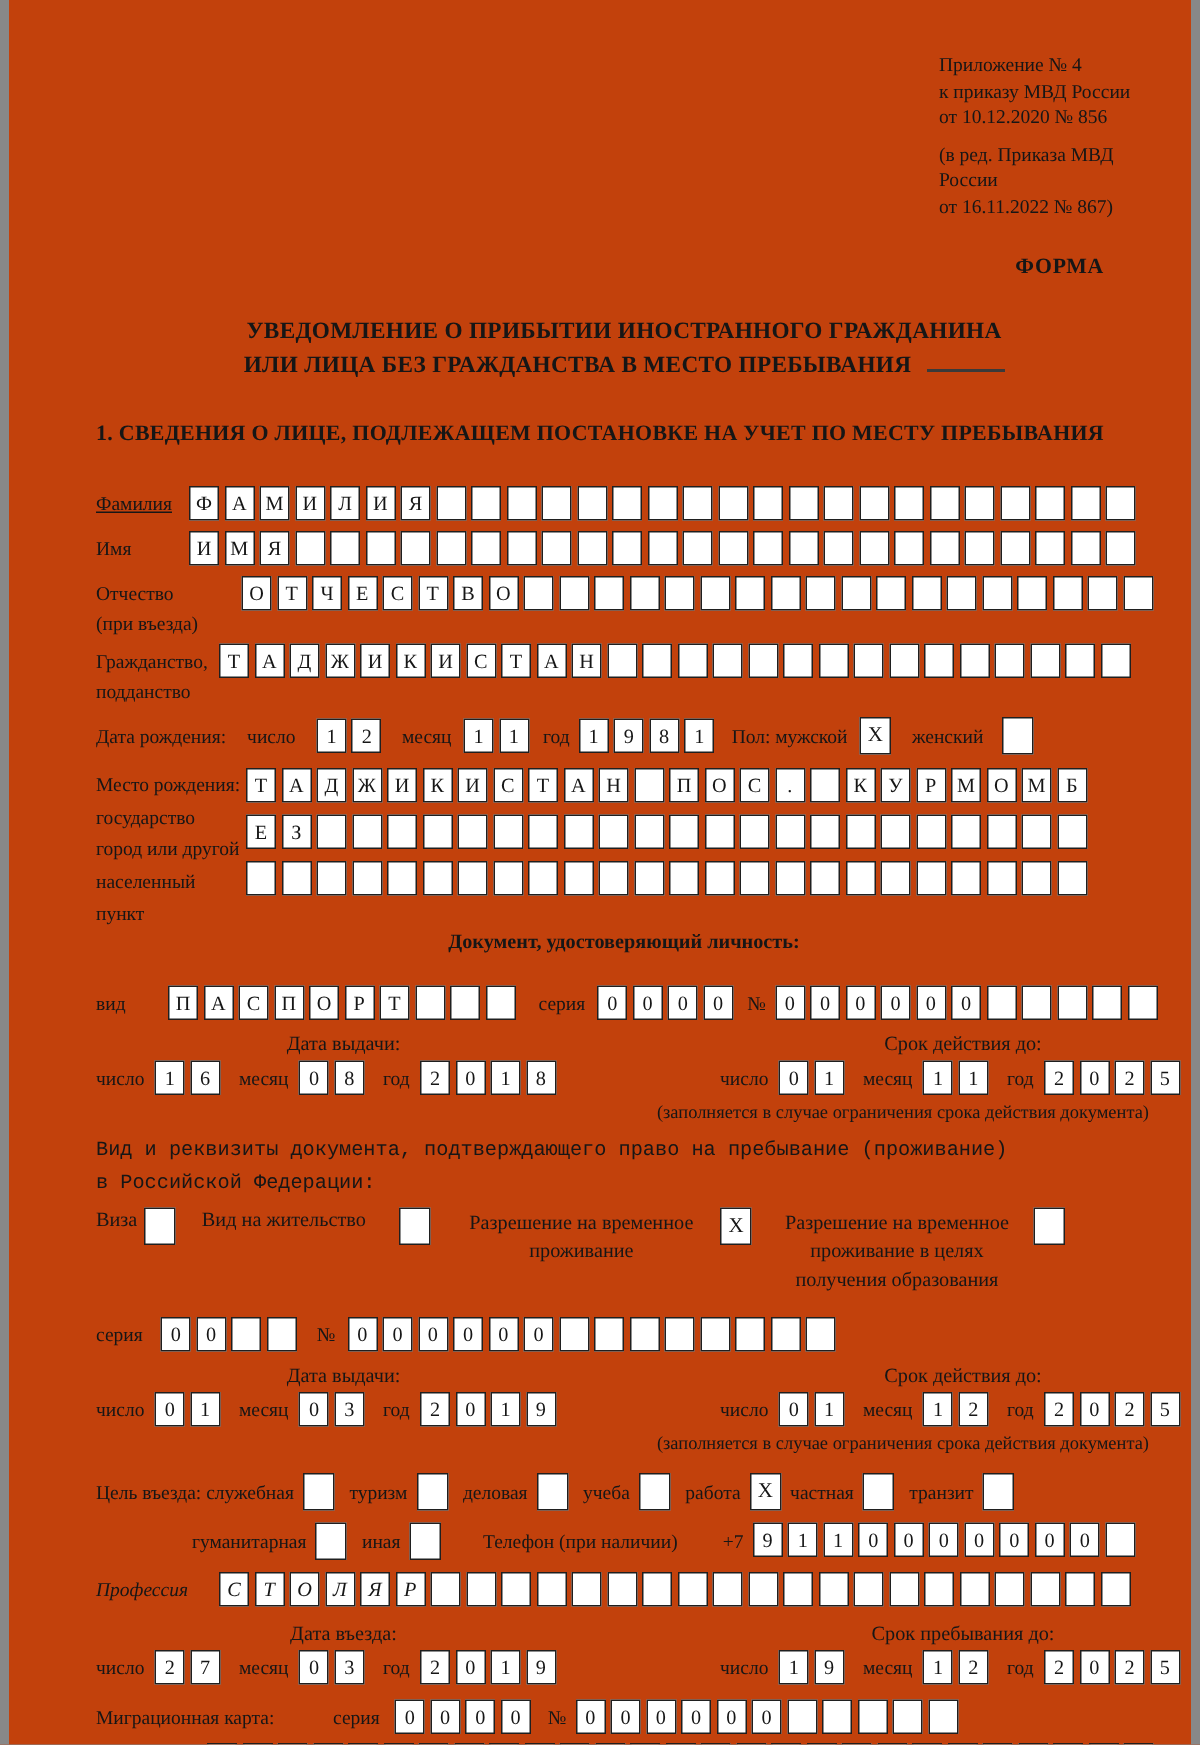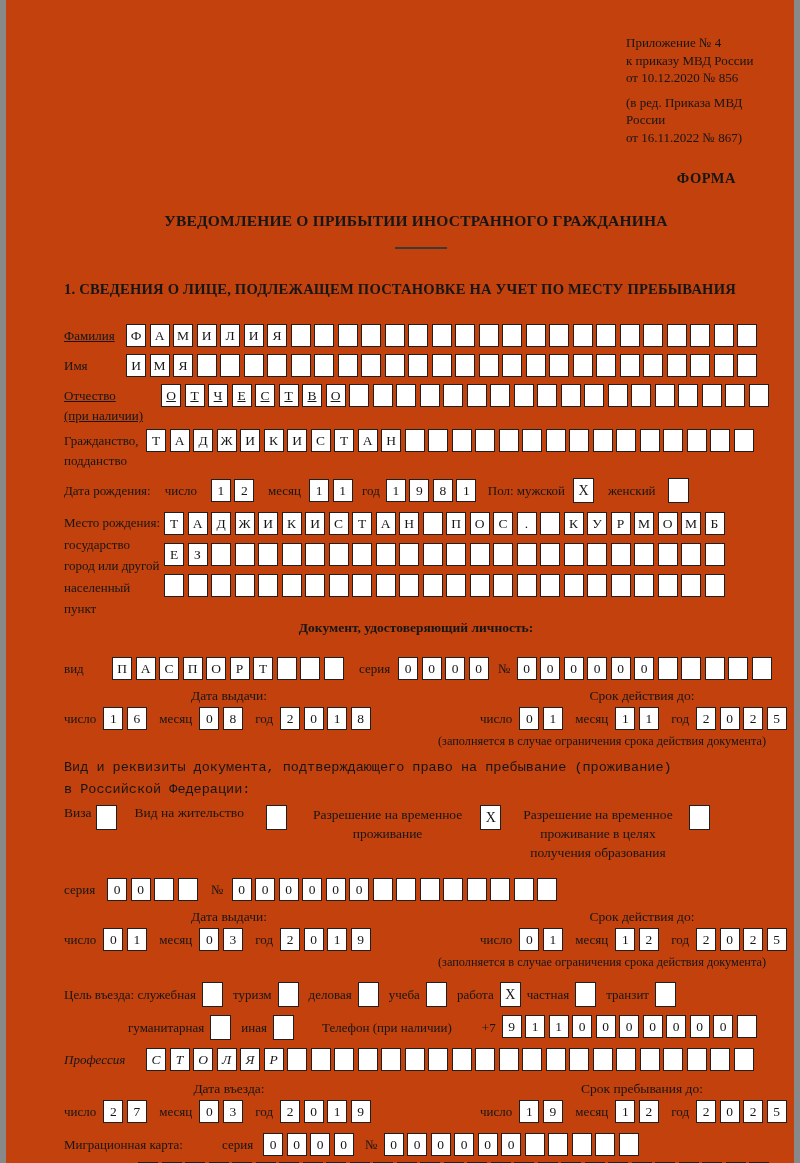--- a/index.html
+++ b/index.html
@@ -67,21 +67,21 @@
     <div class="gap"></div>
     <div>(в ред. Приказа МВД России</div>
     <div>от 16.11.2022 № 867)</div>
   </div>
 
   <div class="forma">ФОРМА</div>
 
   <div class="title">
     <div>УВЕДОМЛЕНИЕ О ПРИБЫТИИ ИНОСТРАННОГО ГРАЖДАНИНА</div>
     <div>
-      <span class="u-blank"></span>
+      <span>ИЛИ ЛИЦА БЕЗ ГРАЖДАНСТВА В МЕСТО ПРЕБЫВАНИЯ</span><span class="u-blank"></span>
     </div>
   </div>
 
   <div class="sec-head">1. СВЕДЕНИЯ О ЛИЦЕ, ПОДЛЕЖАЩЕМ ПОСТАНОВКЕ НА УЧЕТ ПО МЕСТУ ПРЕБЫВАНИЯ</div>
 
   <div class="frow" style="margin-top:26px;">
     <div class="lbl" style="width:62px;text-decoration:underline;">Фамилия</div>
     <div class="cells">
         <span class="cell">Ф</span>
         <span class="cell">А</span>
@@ -139,24 +139,24 @@
         <span class="cell"></span>
         <span class="cell"></span>
         <span class="cell"></span>
         <span class="cell"></span>
         <span class="cell"></span>
         <span class="cell"></span>
         <span class="cell"></span>
       </div>
   </div>
 
-  <div class="frow" style="margin-top:7px;text-decoration:underline;">
+  <div class="frow" style="margin-top:7px;">
     <div class="lbl" style="width:97px;">
       <div>Отчество</div>
-      <div class="l2">(при наличии)</div>
+      <div class="l2">(при въезда)</div>
     </div>
     <div class="cells">
         <span class="cell">О</span>
         <span class="cell">Т</span>
         <span class="cell">Ч</span>
         <span class="cell">Е</span>
         <span class="cell">С</span>
         <span class="cell">Т</span>
         <span class="cell">В</span>
         <span class="cell">О</span>

